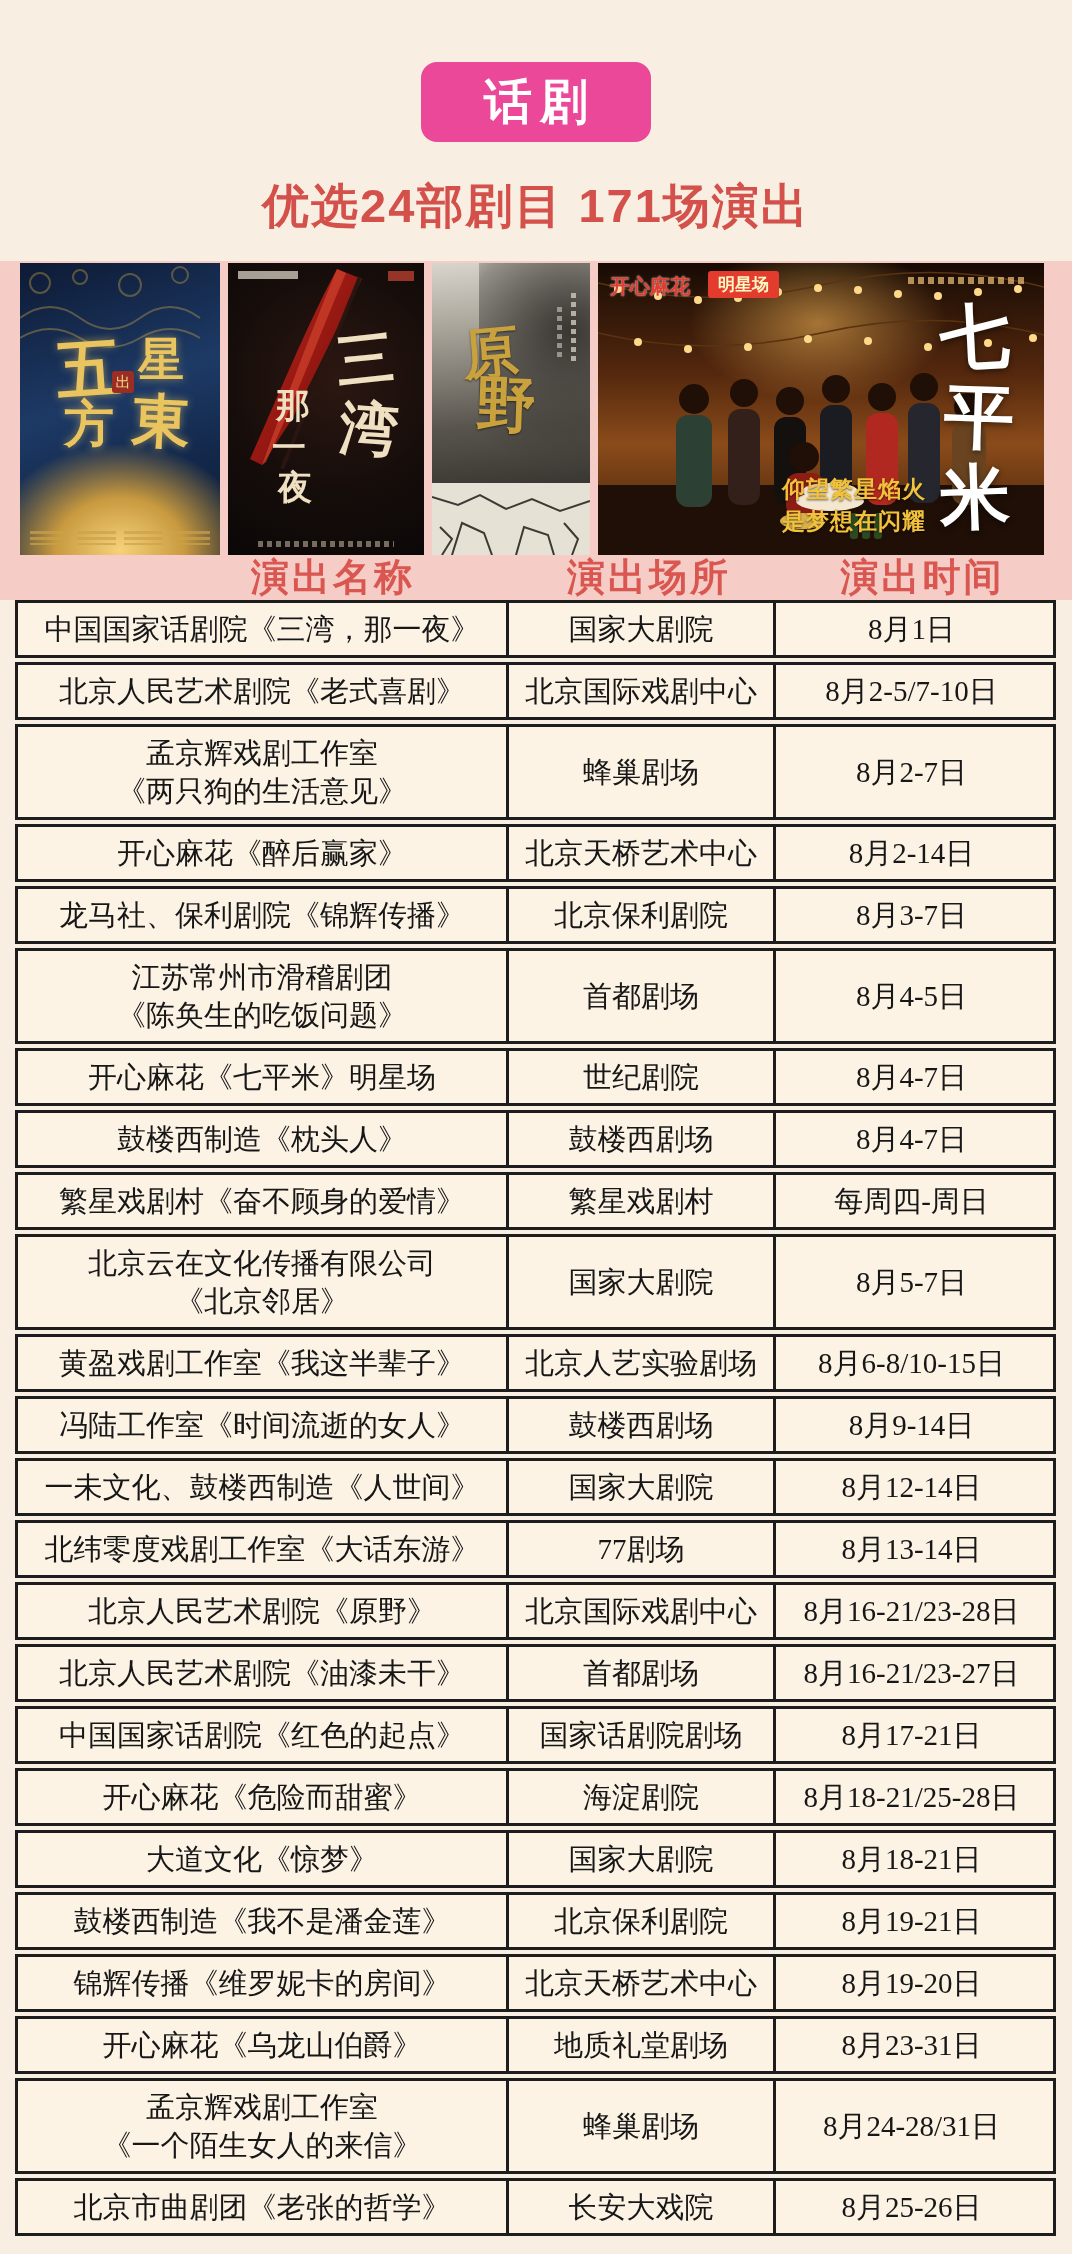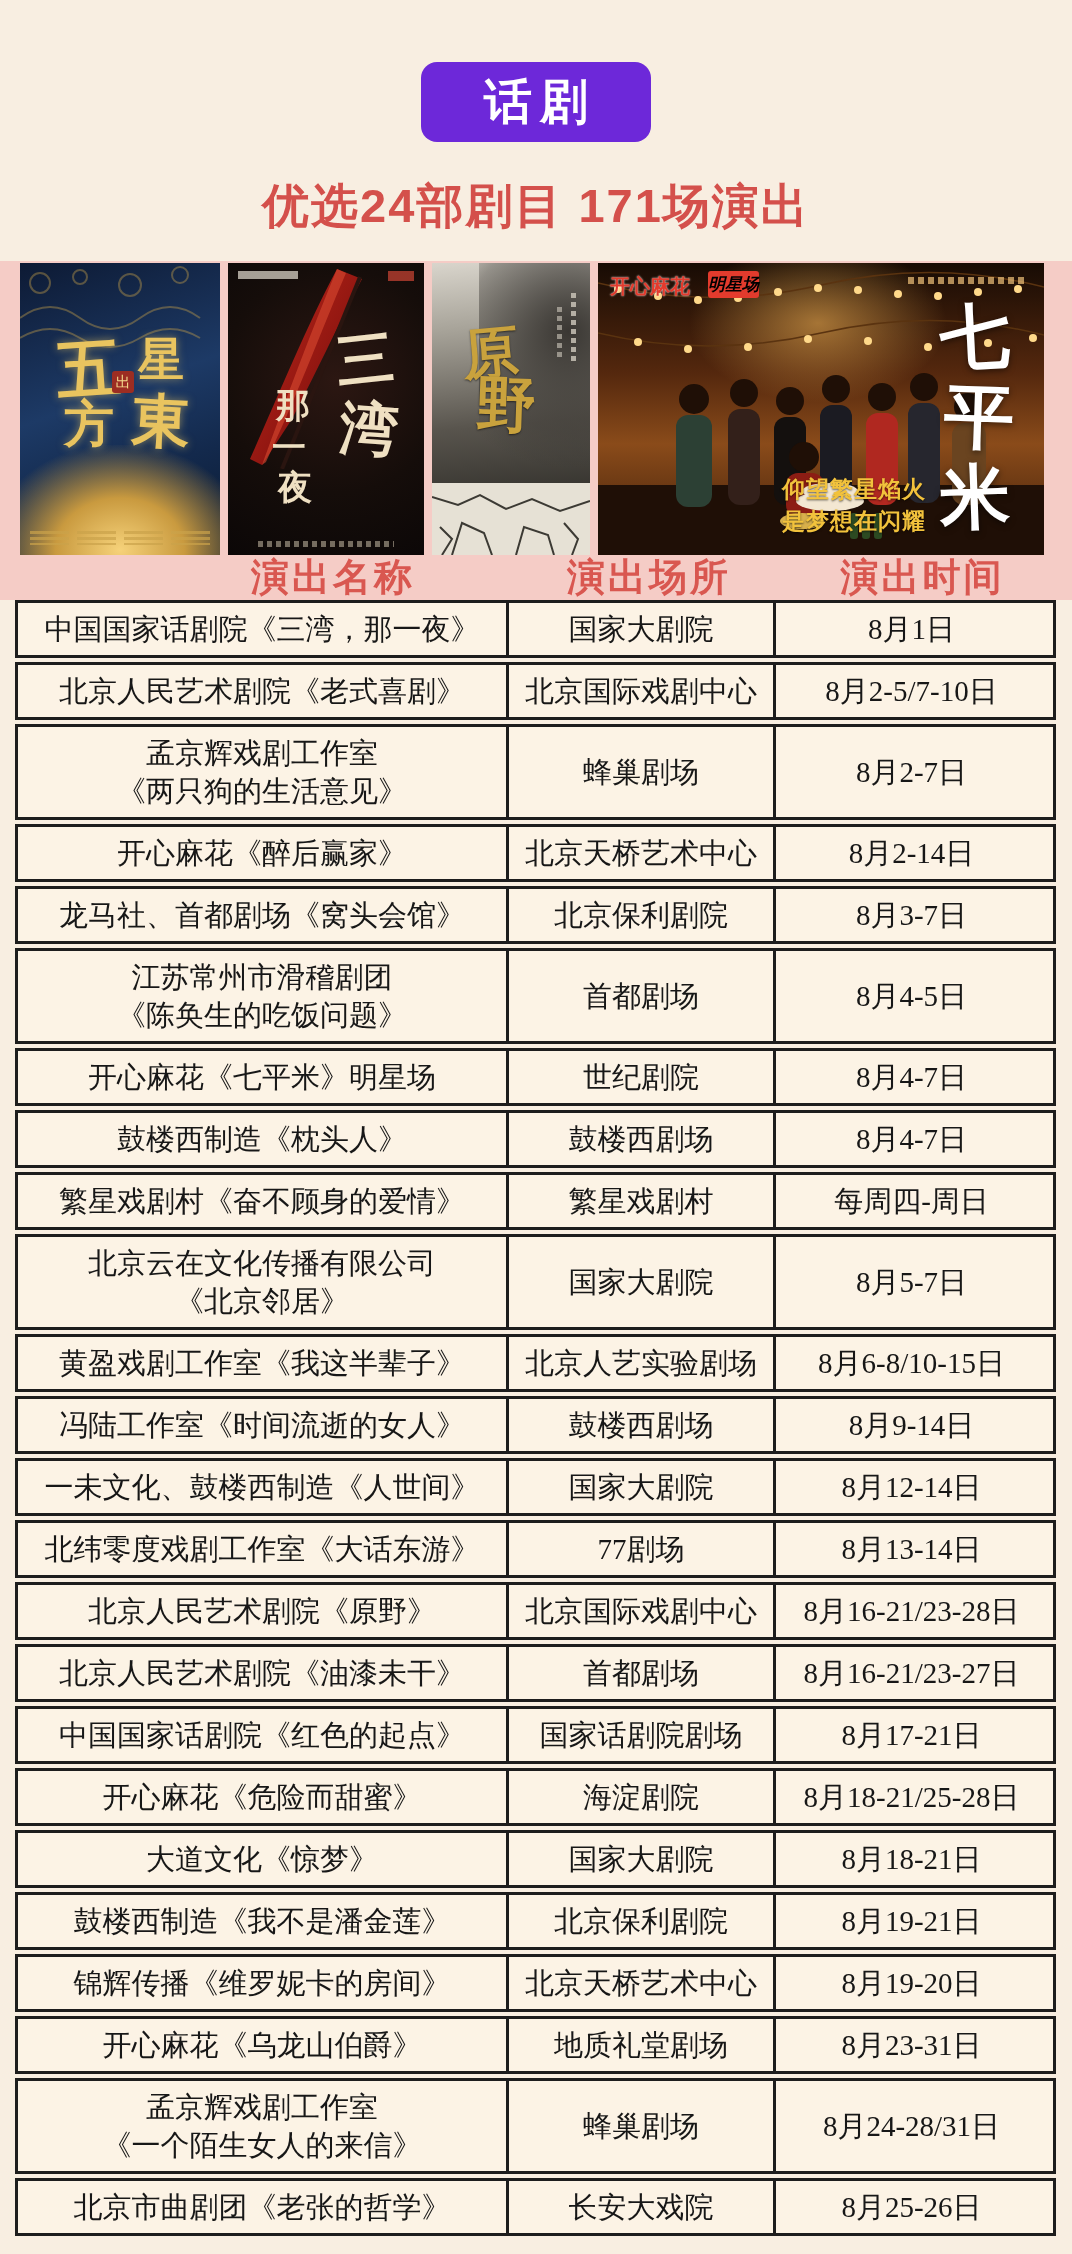--- a/index.html
+++ b/index.html
@@ -5,21 +5,21 @@
   html,body{margin:0;padding:0;}
   body{
     width:1072px;height:2254px;
     background:#f8eee1;
     font-family:"Liberation Sans","DejaVu Sans",sans-serif;
     position:relative;overflow:hidden;
   }
   
   .badge{
     width:230px;height:80px;margin:62px auto 0;
-    background:#6d28d9;border-radius:16px;
+    background:#ec4899;border-radius:16px;
     display:flex;align-items:center;justify-content:center;
     color:#fff;font-size:48px;font-weight:900;letter-spacing:8px;
     text-indent:8px;
   }
   .subtitle{
     margin-top:36px;text-align:center;
     color:#d4504b;font-size:47px;font-weight:900;line-height:56px;
     letter-spacing:2px;
   }
   
@@ -68,22 +68,22 @@
   .p3 .cred{position:absolute;right:14px;top:30px;width:5px;height:70px;background:repeating-linear-gradient(180deg,#cfc9bd 0 5px,transparent 5px 9px);opacity:.8;}
   .p3 .cred2{position:absolute;right:28px;top:44px;width:5px;height:54px;background:repeating-linear-gradient(180deg,#cfc9bd 0 5px,transparent 5px 9px);opacity:.6;}
   .p3 .crack{position:absolute;bottom:0;left:0;width:100%;height:72px;}
   
   .p4{width:446px;background:linear-gradient(180deg,#170b04 0%,#55280e 38%,#8a4b1a 62%,#3a1c09 100%);}
   .p4 .glow{position:absolute;top:-20px;left:90px;width:260px;height:160px;
     background:radial-gradient(ellipse at center,rgba(255,190,90,.55) 0%,rgba(255,190,90,0) 70%);}
   .p4 .lights{position:absolute;top:0;left:0;width:100%;height:140px;}
   .p4 .brand{position:absolute;top:10px;left:12px;font-size:20px;font-weight:900;color:#e33b2d;
     text-shadow:0 0 2px #fff;}
-  .p4 .brandtag{position:absolute;top:8px;left:110px;background:#e33b2d;color:#000000;
-    font-size:17px;font-weight:900;padding:2px 0;border-radius:3px;font-style:italic;}
+  .p4 .brandtag{position:absolute;top:8px;left:110px;background:#e33b2d;color:#fef9c3;
+    font-size:17px;font-weight:900;padding:2px 10px;border-radius:3px;}
   .p4 .toptxt{position:absolute;top:14px;right:16px;width:120px;height:7px;
     background:repeating-linear-gradient(90deg,#f0c27a 0 6px,transparent 6px 10px);opacity:.7;}
   .p4 .vchar{color:#fff;text-shadow:0 2px 6px rgba(0,0,0,.5);}
   .p4 .t1{right:34px;top:28px;font-size:70px;transform:rotate(-3deg);}
   .p4 .t2{right:30px;top:108px;font-size:70px;transform:rotate(2deg);}
   .p4 .t3{right:34px;top:188px;font-size:70px;transform:rotate(-2deg);}
   .p4 .tagline{position:absolute;right:118px;bottom:18px;text-align:center;
     color:#f2c23c;font-size:23px;font-weight:900;line-height:32px;letter-spacing:1px;
     text-shadow:0 1px 2px rgba(0,0,0,.6);}
   .p4 .scene{position:absolute;bottom:0;left:0;width:100%;height:220px;}
@@ -297,21 +297,21 @@
   <div class="trow">
     <div class="tc c1">
         <span class="nline">开心麻花《醉后赢家》</span>
       </div>
     <div class="tc c2">北京天桥艺术中心</div>
     <div class="tc c3">8月2-14日</div>
   </div>
 
   <div class="trow">
     <div class="tc c1">
-        <span class="nline">龙马社、首都剧场《窝头会馆》</span>
+        <span class="nline">龙马社、保利剧院《锦辉传播》</span>
       </div>
     <div class="tc c2">北京保利剧院</div>
     <div class="tc c3">8月3-7日</div>
   </div>
 
   <div class="trow">
     <div class="tc c1">
         <span class="nline">江苏常州市滑稽剧团</span>
         <span class="nline">《陈奂生的吃饭问题》</span>
       </div>

